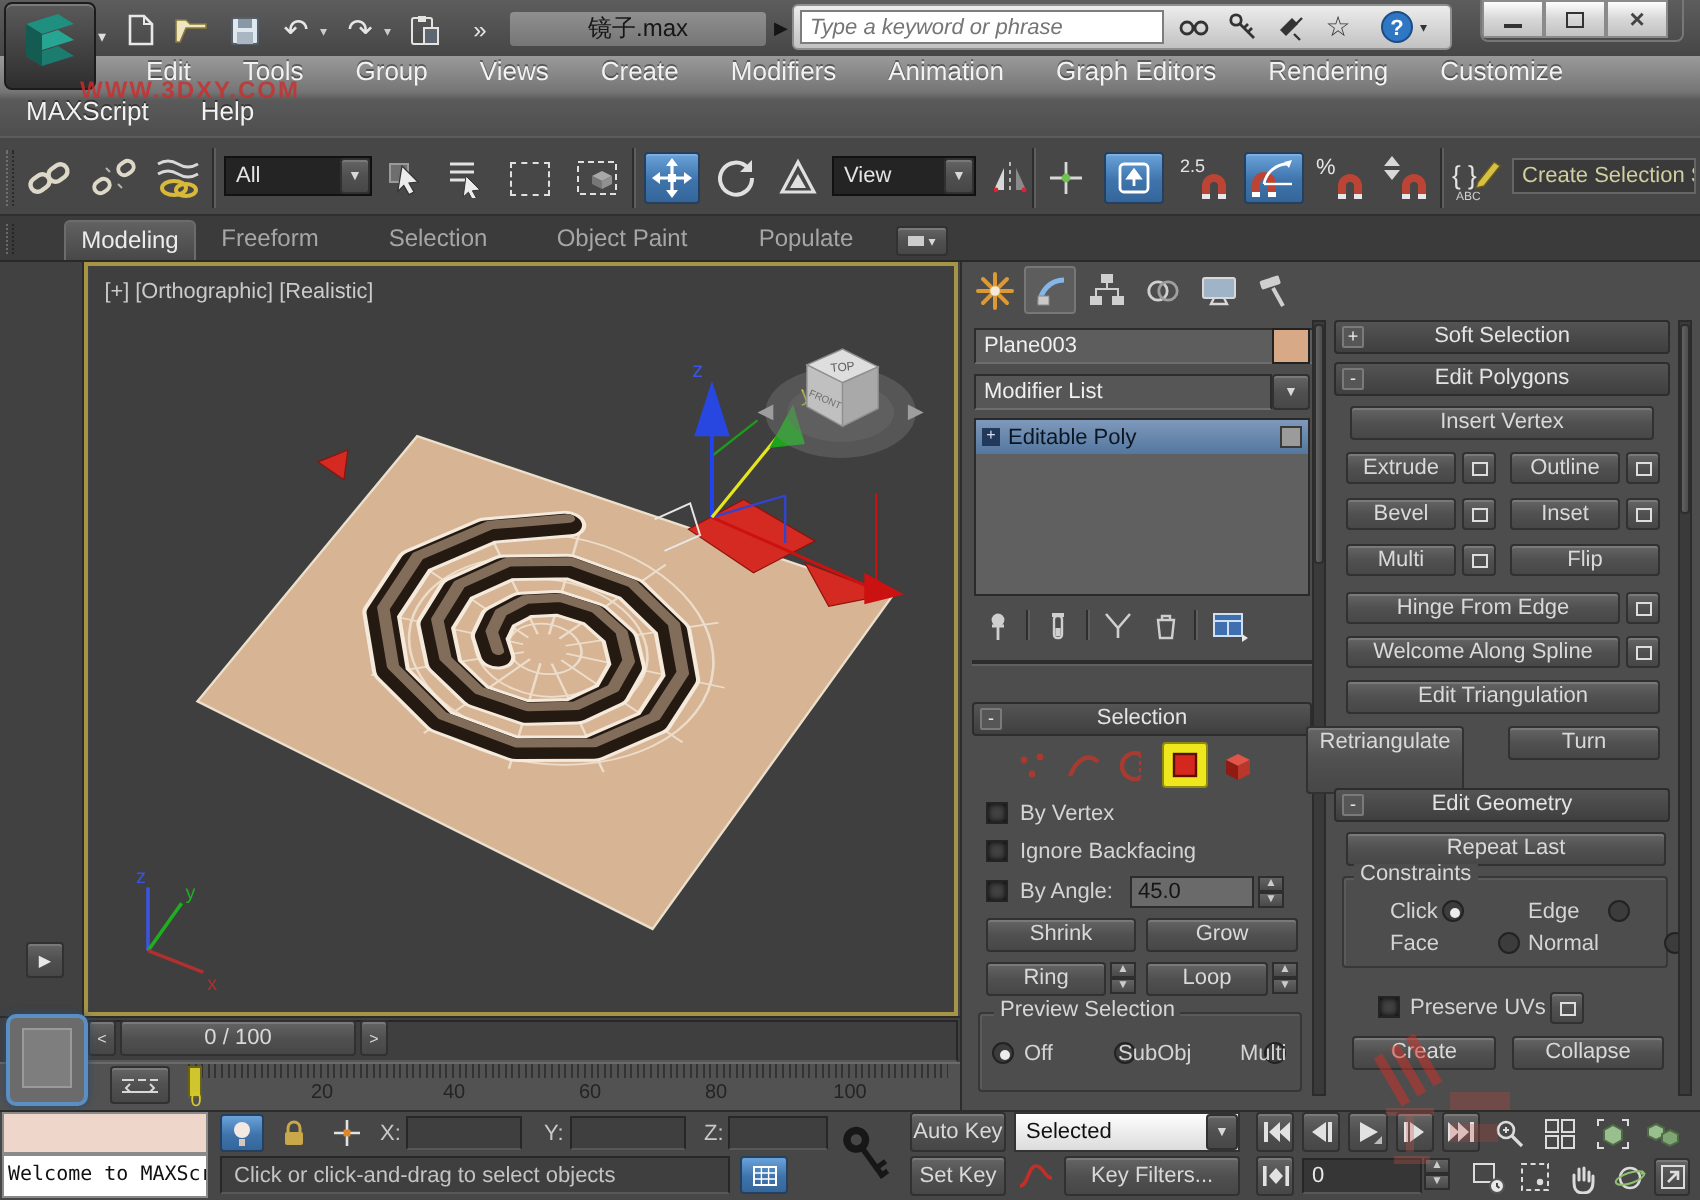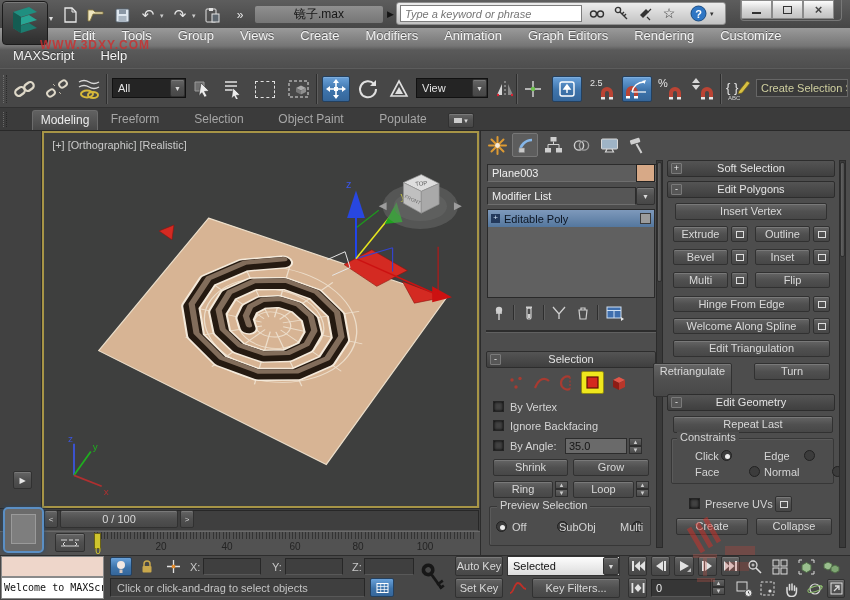--- a/index.html
+++ b/index.html
@@ -535,21 +535,21 @@
       <polygon points="16,6 10,9 10,16 16,13" fill="#b8362a"></polygon>
     </svg>
 </div>
 <span class="abs chk" style="left:493px;top:401px"></span>
 <span class="lbl" style="left:510px;top:401px">By Vertex</span>
 <span class="abs chk" style="left:493px;top:420px"></span>
 <span class="lbl" style="left:510px;top:420px">Ignore Backfacing</span>
 <span class="abs chk" style="left:493px;top:440px"></span>
 <span class="lbl" style="left:510px;top:440px">By Angle:</span>
 <div class="abs" style="left:565px;top:438px;width:62px;height:16px;background:#6a6a6a;border:1px solid #2c2c2c;color:#151515;line-height:14px;padding-left:3px">
-  <span>35.0</span>
+  <span>45.0</span>
 </div>
 <span class="abs spin" style="left:629px;top:438px">
     <div>▲</div>
     <div>▼</div>
   </span>
 <div class="abs btn pbtn" style="left:493px;top:459px;width:75px;height:17px;line-height:15px">Shrink</div>
 <div class="abs btn pbtn" style="left:573px;top:459px;width:76px;height:17px;line-height:15px">Grow</div>
 <div class="abs btn pbtn" style="left:493px;top:481px;width:60px;height:17px;line-height:15px">Ring</div>
 <span class="abs spin" style="left:555px;top:481px">
     <div>▲</div>

